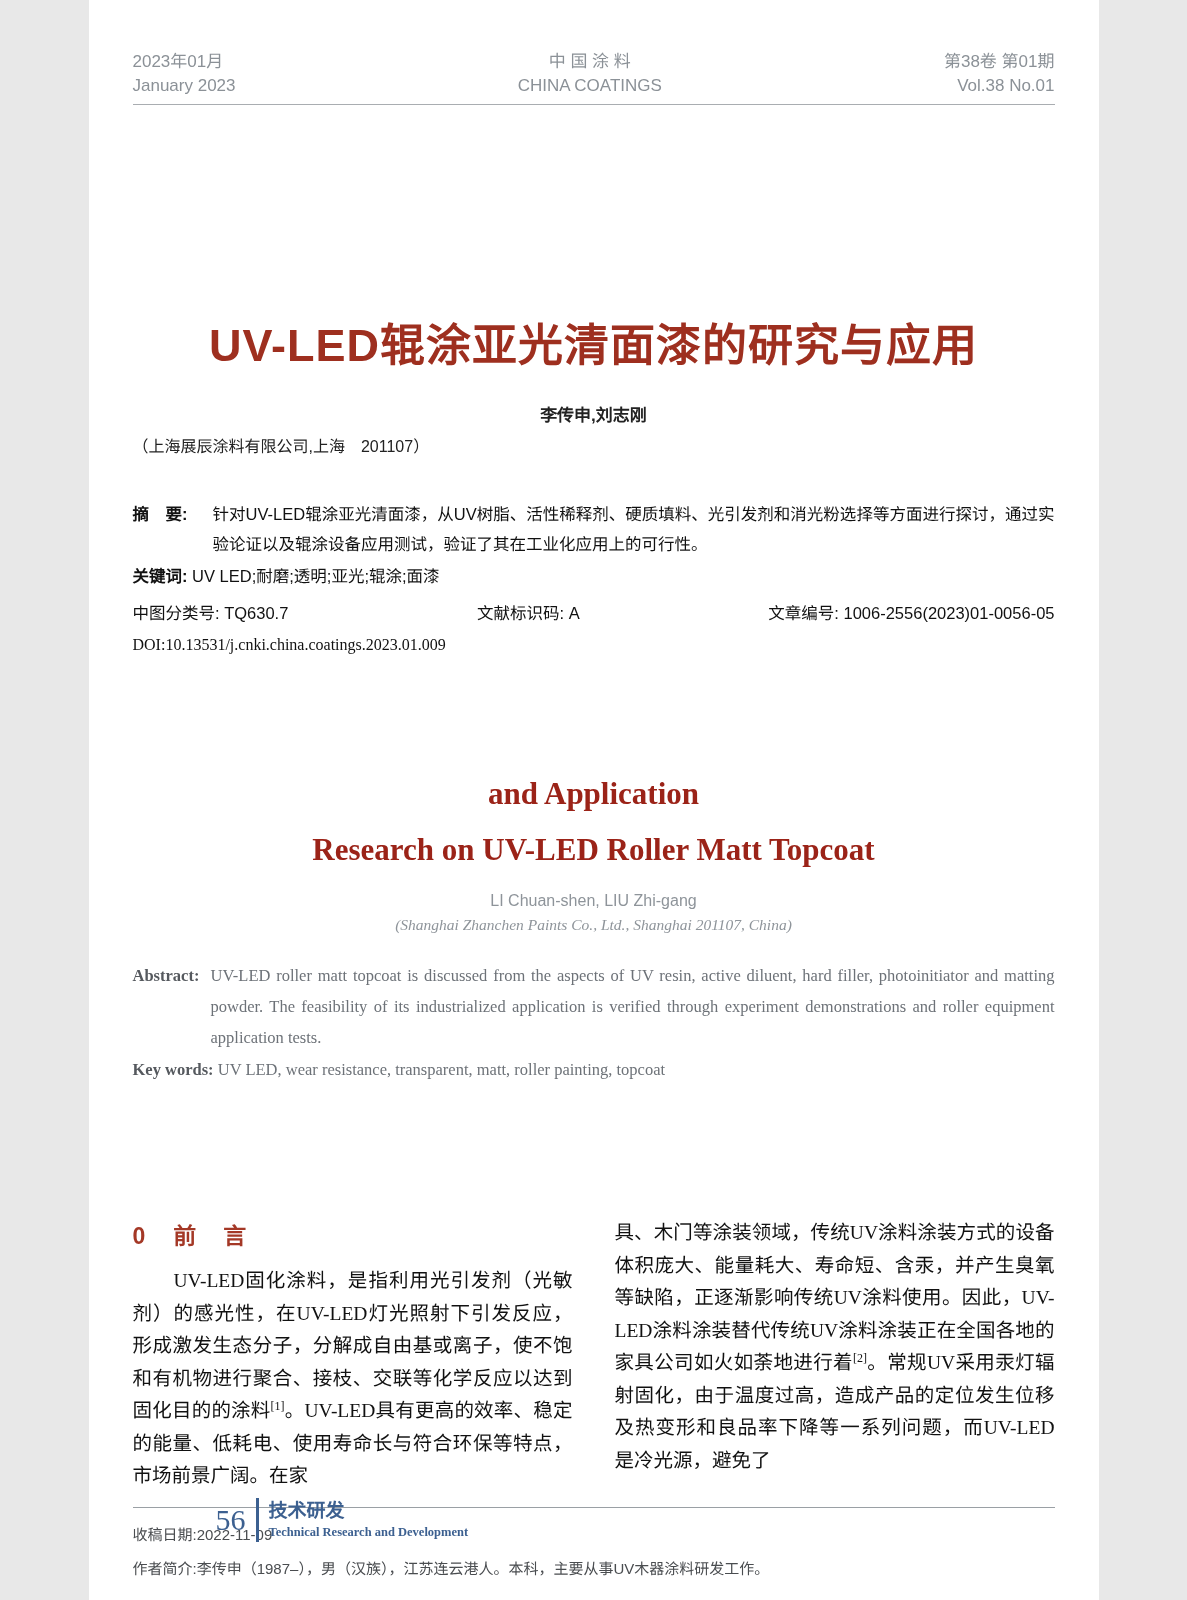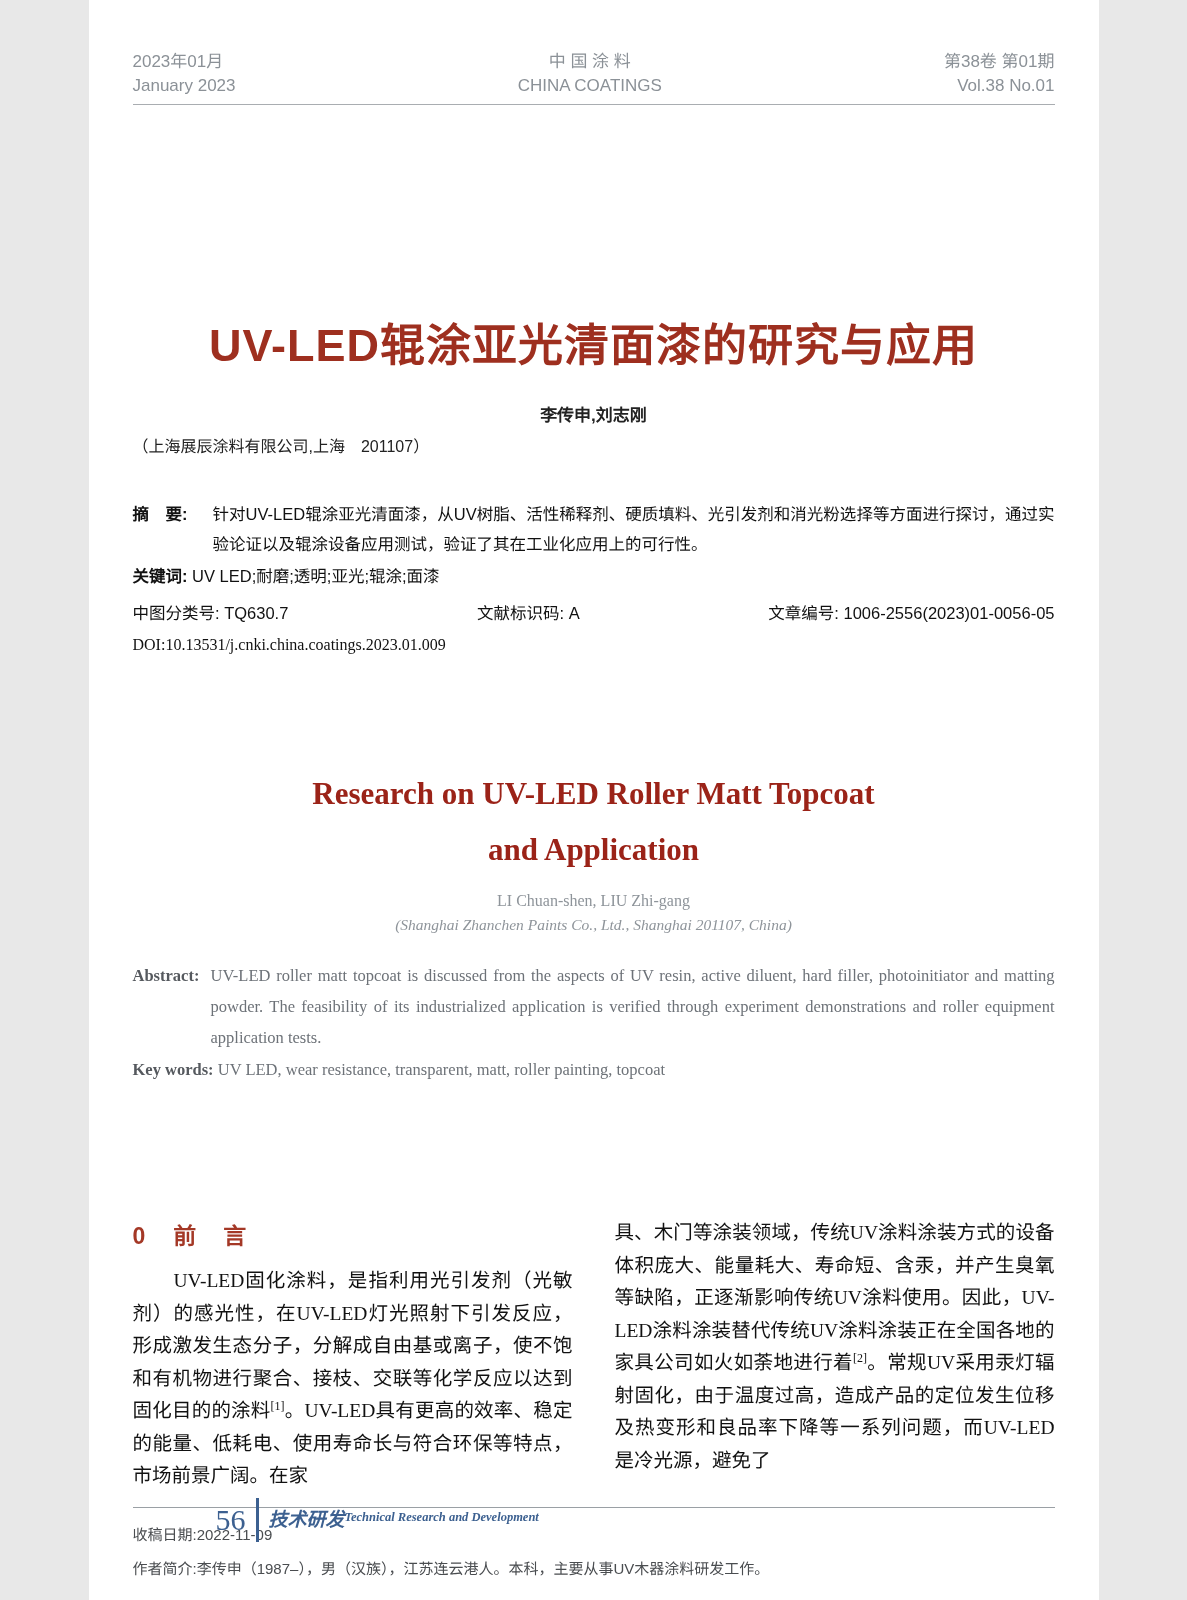--- a/index.html
+++ b/index.html
@@ -79,21 +79,21 @@
 
   
   .title-en{
     margin-top:112px;text-align:center;
     font-family:"Liberation Serif", serif;
     font-weight:700;font-size:31px;line-height:56px;
     color:#9b2318;
   }
   .authors-en{
     margin-top:14px;text-align:center;
-    font-family:Liberation Serif, serif;
+    font-family:Liberation Sans, sans-serif;
     font-size:16px;color:#8e949a;
   }
   .affil-en{
     margin-top:6px;text-align:center;
     font-family:"Liberation Serif", serif;
     font-style:italic;font-size:15.5px;color:#8e949a;
   }
 
   
   .abstract-en{
@@ -143,21 +143,21 @@
   .footer{
     position:absolute;left:127px;top:1498px;
     display:flex;align-items:center;
   }
   .page-num{
     font-family:"Liberation Serif", serif;
     font-size:30px;color:#3c6090;
     margin-right:10px;line-height:44px;
   }
   .footer-bar{width:3px;height:44px;background:#3c6090;margin-right:10px;}
-  .footer-sec{display:flex;justify-content:center;font-style:italic;}
+  .footer-sec{display:flex;flex-direction:column;justify-content:center;}
   .footer-sec-cn{
     font-family:"Liberation Sans", sans-serif;
     font-weight:700;font-size:19px;color:#3c6090;line-height:24px;
   }
   .footer-sec-en{
     font-family:"Liberation Serif", serif;
     font-weight:700;font-size:12.5px;color:#3c6090;line-height:18px;
   }
 </style>
 </head>
@@ -194,22 +194,22 @@
     </div>
 
     <div class="meta-row">
       <span>中图分类号: TQ630.7</span>
       <span>文献标识码: A</span>
       <span>文章编号: 1006-2556(2023)01-0056-05</span>
     </div>
     <div class="doi-line">DOI:10.13531/j.cnki.china.coatings.2023.01.009</div>
 
     <div class="title-en">
+      <div>and Application</div>
       <div>Research on UV-LED Roller Matt Topcoat</div>
-      <div>and Application</div>
     </div>
     <div class="authors-en">LI Chuan-shen, LIU Zhi-gang</div>
     <div class="affil-en">(Shanghai Zhanchen Paints Co., Ltd., Shanghai 201107, China)</div>
 
     <div class="abstract-en">
       <span class="hang-label">Abstract:</span>
       <span>UV-LED roller matt topcoat is discussed from the aspects of UV resin, active diluent, hard filler, photoinitiator and matting powder. The feasibility of its industrialized application is verified through experiment demonstrations and roller equipment application tests.</span>
     </div>
     <div class="keywords-en">
       <span class="lbl">Key words:</span><span> UV LED, wear resistance, transparent, matt, roller painting, topcoat</span>

